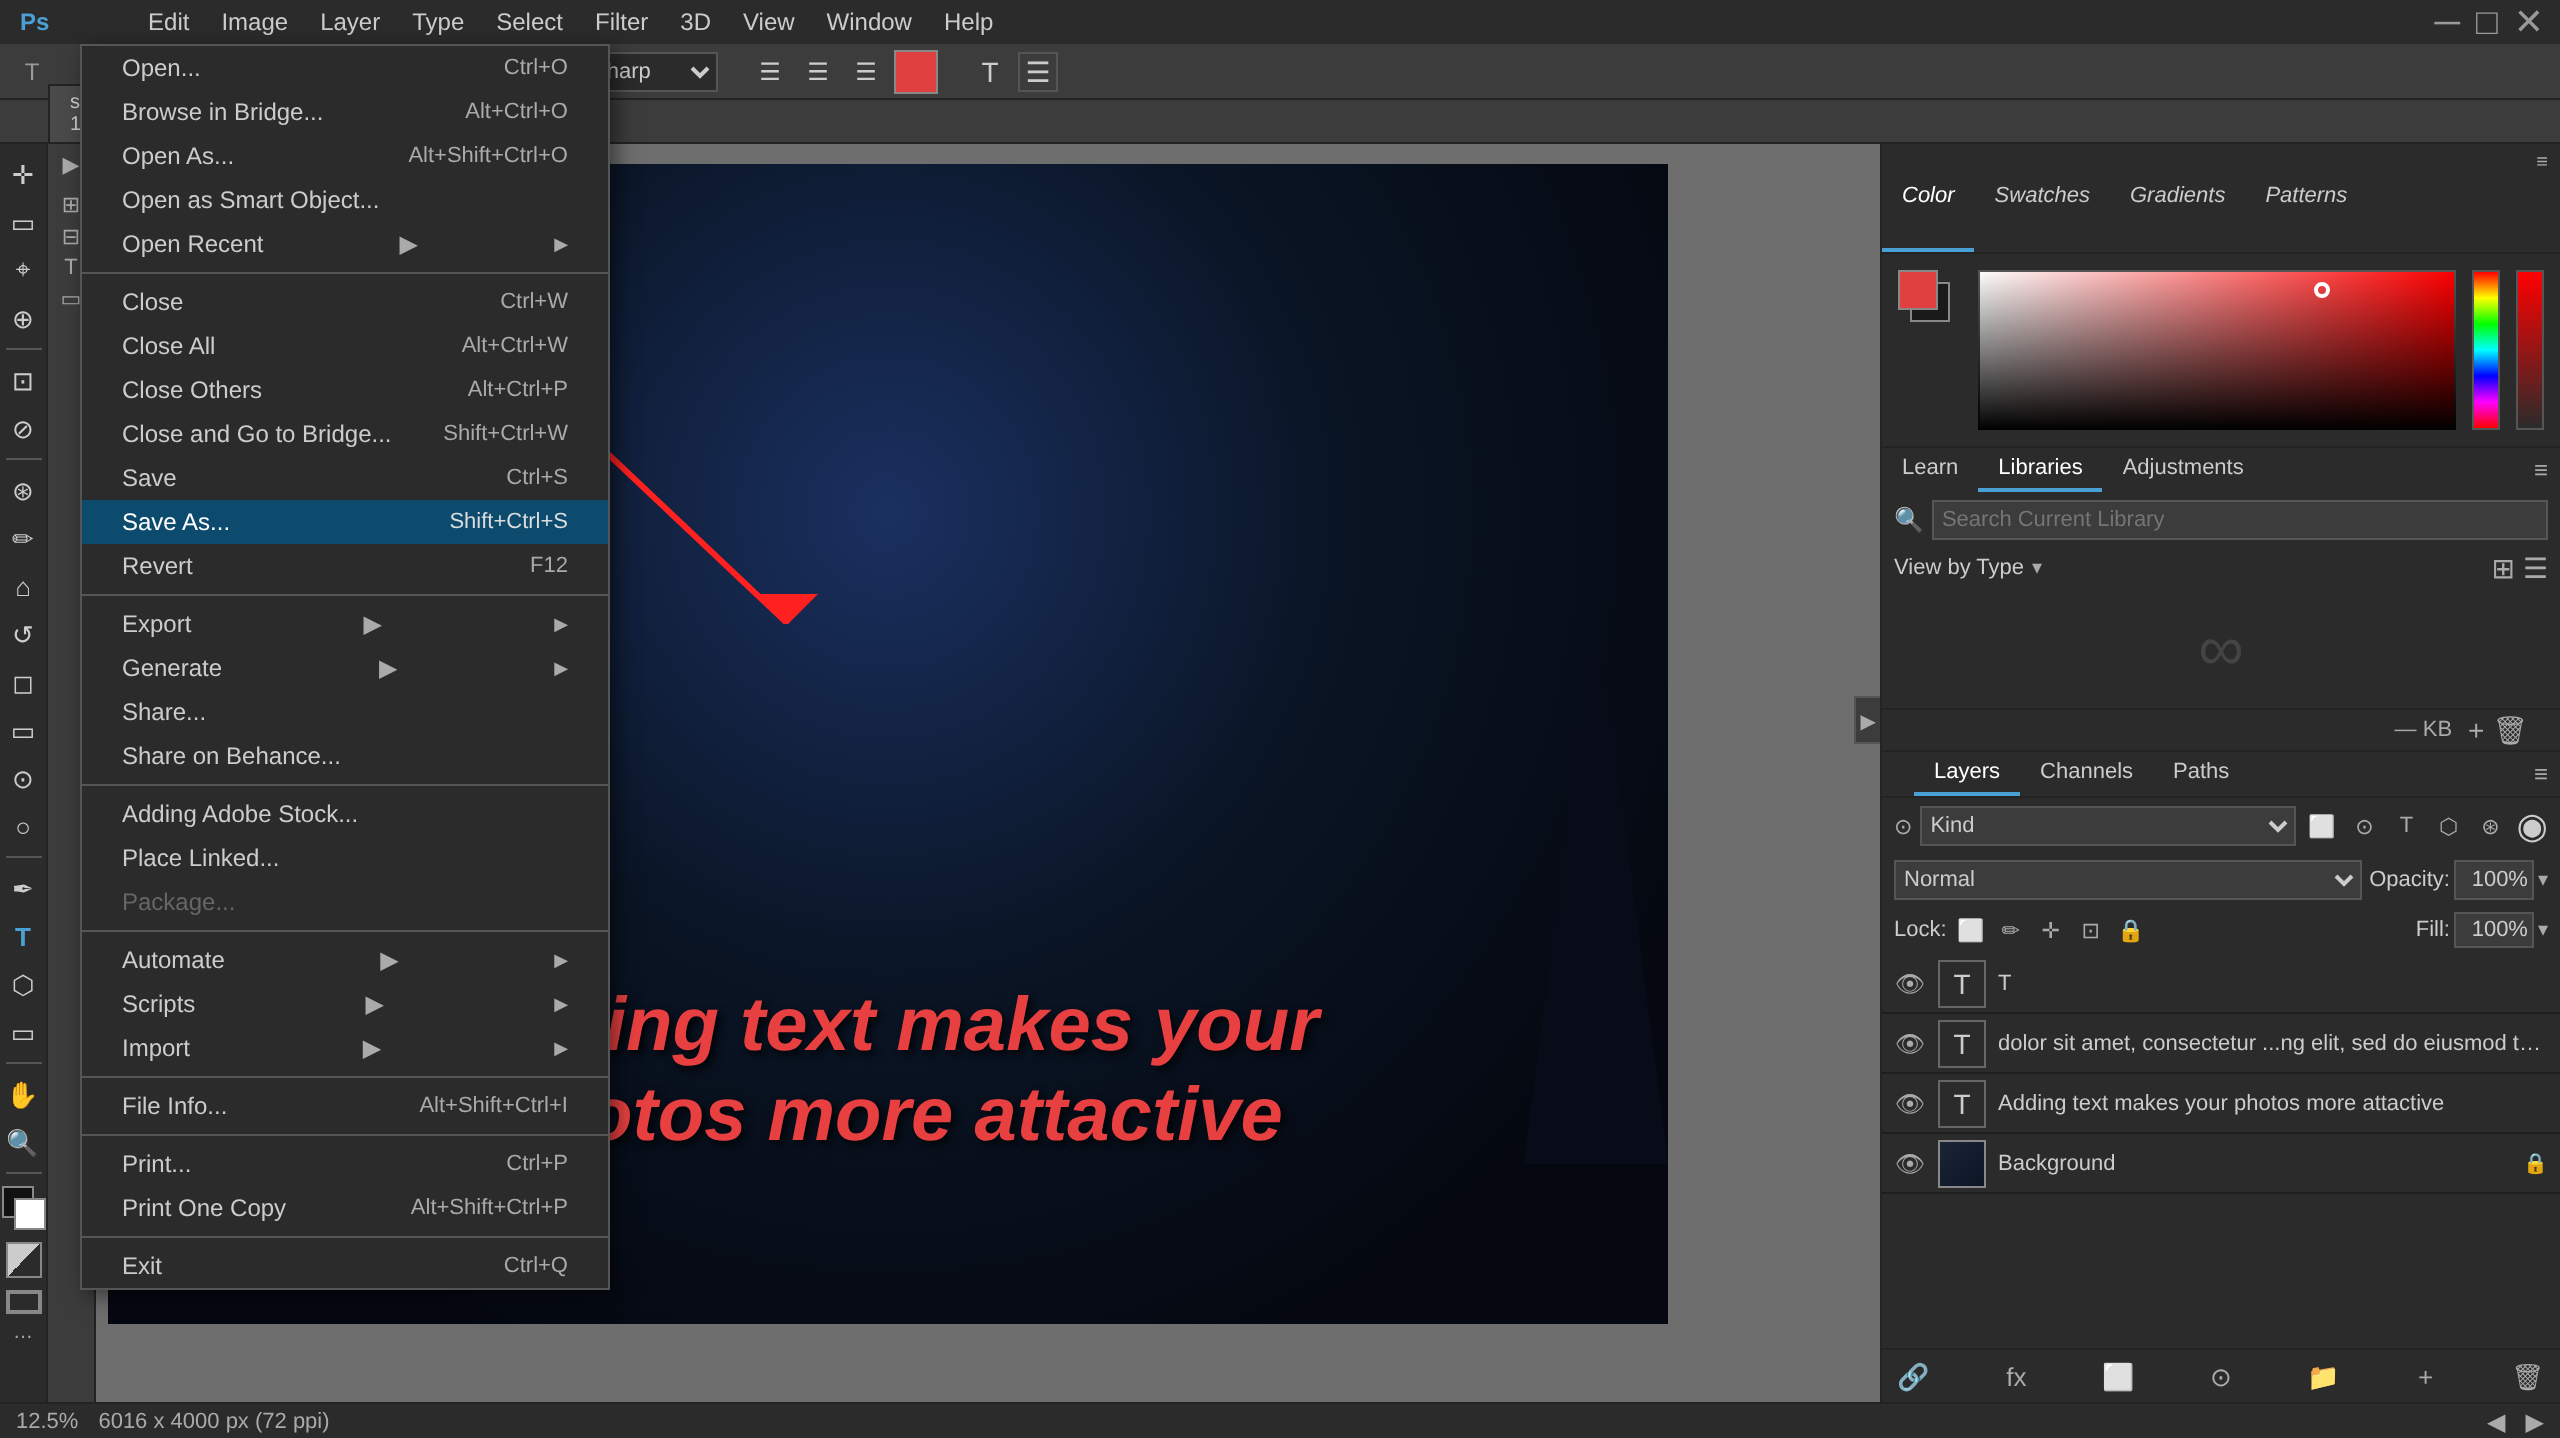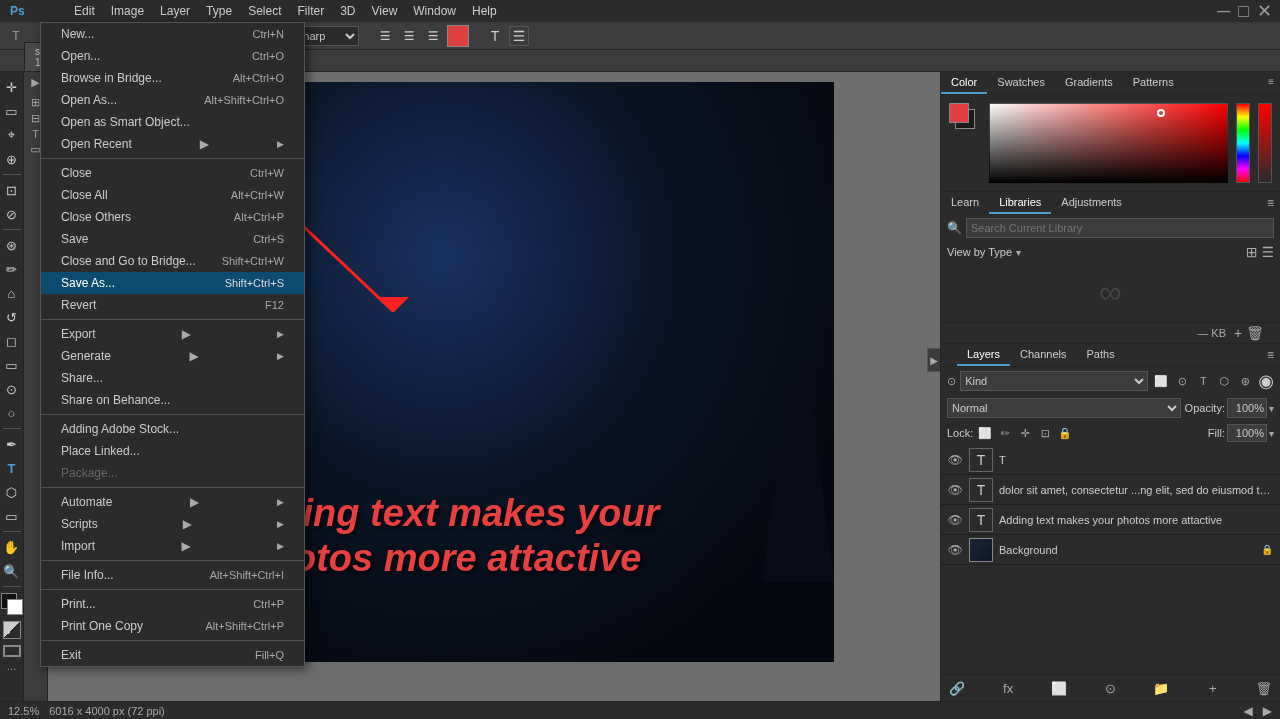--- a/index.html
+++ b/index.html
@@ -40,21 +40,21 @@
     .canvas-image-bg { width: 100%; height: 100%; background: linear-gradient(to bottom, #1a2035 0%, #2a3560 30%, #0d1525 70%, #080c18 100%); position: absolute; }
     .canvas-text-overlay { position: absolute; bottom: 80px; left: 50%; transform: translateX(-50%); text-align: center; width: 500px; }
     .canvas-text-main { color: #e84040; font-size: 38px; font-weight: bold; font-style: italic; line-height: 1.2; text-shadow: 2px 2px 4px rgba(0,0,0,0.8); }
 
     
     #right-panels { width: 340px; background: #2b2b2b; display: flex; flex-direction: column; flex-shrink: 0; border-left: 1px solid #232323; }
 
     
     #color-panel { border-bottom: 1px solid #232323; }
     .panel-tabs { display: flex; background: #2b2b2b; border-bottom: 1px solid #232323; }
-    .panel-tab { padding: 4px 10px; font-size: 11px; color: #ccc; cursor: pointer; border-bottom: 2px solid transparent; }
+    .panel-tab { padding: 20px 10px; font-size: 11px; color: #ccc; cursor: pointer; border-bottom: 2px solid transparent; font-style: italic; }
     .panel-tab.active { color: white; border-bottom: 2px solid #4a9fd4; }
 
     .color-picker-area { padding: 8px; display: flex; gap: 8px; align-items: flex-start; }
 
     
     #libraries-panel { border-bottom: 1px solid #232323; flex: 0 0 auto; }
     .lib-tabs { display: flex; background: #2b2b2b; }
     .lib-tab { padding: 4px 10px; font-size: 11px; color: #ccc; cursor: pointer; }
     .lib-tab.active { color: white; border-bottom: 2px solid #4a9fd4; }
     .lib-search { display: flex; align-items: center; padding: 4px 6px; gap: 4px; }
@@ -398,24 +398,20 @@
   <span>12.5%</span>
   <span>6016 x 4000 px (72 ppi)</span>
   <div style="flex:1;"></div>
   <span style="font-size:12px; color:#aaa;">◀</span>
   <span style="font-size:12px; color:#aaa;">▶</span>
 </div>
 
 <div id="dropdown-overlay">
   <div id="file-menu">
     <div class="menu-item-row">
-      <span>New...</span>
-      <span class="menu-shortcut">Ctrl+N</span>
-    </div>
-    <div class="menu-item-row">
       <span>Open...</span>
       <span class="menu-shortcut">Ctrl+O</span>
     </div>
     <div class="menu-item-row">
       <span>Browse in Bridge...</span>
       <span class="menu-shortcut">Alt+Ctrl+O</span>
     </div>
     <div class="menu-item-row">
       <span>Open As...</span>
       <span class="menu-shortcut">Alt+Shift+Ctrl+O</span>
@@ -435,26 +431,26 @@
     </div>
     <div class="menu-item-row">
       <span>Close All</span>
       <span class="menu-shortcut">Alt+Ctrl+W</span>
     </div>
     <div class="menu-item-row">
       <span>Close Others</span>
       <span class="menu-shortcut">Alt+Ctrl+P</span>
     </div>
     <div class="menu-item-row">
+      <span>Close and Go to Bridge...</span>
+      <span class="menu-shortcut">Shift+Ctrl+W</span>
+    </div>
+    <div class="menu-item-row">
       <span>Save</span>
       <span class="menu-shortcut">Ctrl+S</span>
-    </div>
-    <div class="menu-item-row">
-      <span>Close and Go to Bridge...</span>
-      <span class="menu-shortcut">Shift+Ctrl+W</span>
     </div>
     <div class="menu-item-row highlighted" style="background:#0c4a6e; color:white;">
       <span>Save As...</span>
       <span class="menu-shortcut" style="color:#ddd;text-align:center;">Shift+Ctrl+S</span>
     </div>
     <div class="menu-item-row">
       <span>Revert</span>
       <span class="menu-shortcut">F12</span>
     </div>
     <div class="menu-separator"></div>
@@ -510,16 +506,16 @@
       <span>Print...</span>
       <span class="menu-shortcut">Ctrl+P</span>
     </div>
     <div class="menu-item-row">
       <span>Print One Copy</span>
       <span class="menu-shortcut">Alt+Shift+Ctrl+P</span>
     </div>
     <div class="menu-separator"></div>
     <div class="menu-item-row">
       <span>Exit</span>
-      <span class="menu-shortcut">Fill+Q</span>
+      <span class="menu-shortcut">Ctrl+Q</span>
     </div>
   </div>
 </div>
 
 </body></html>

